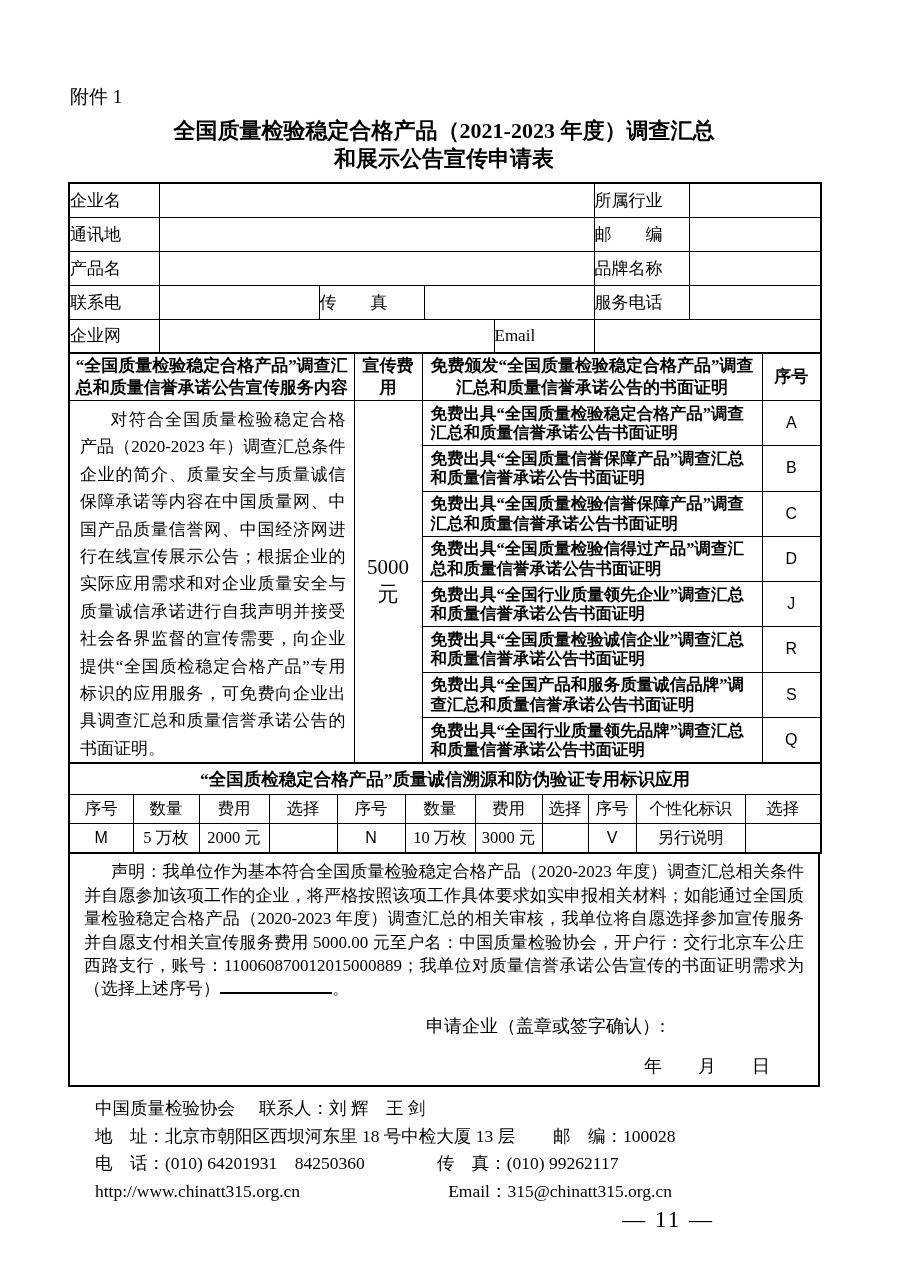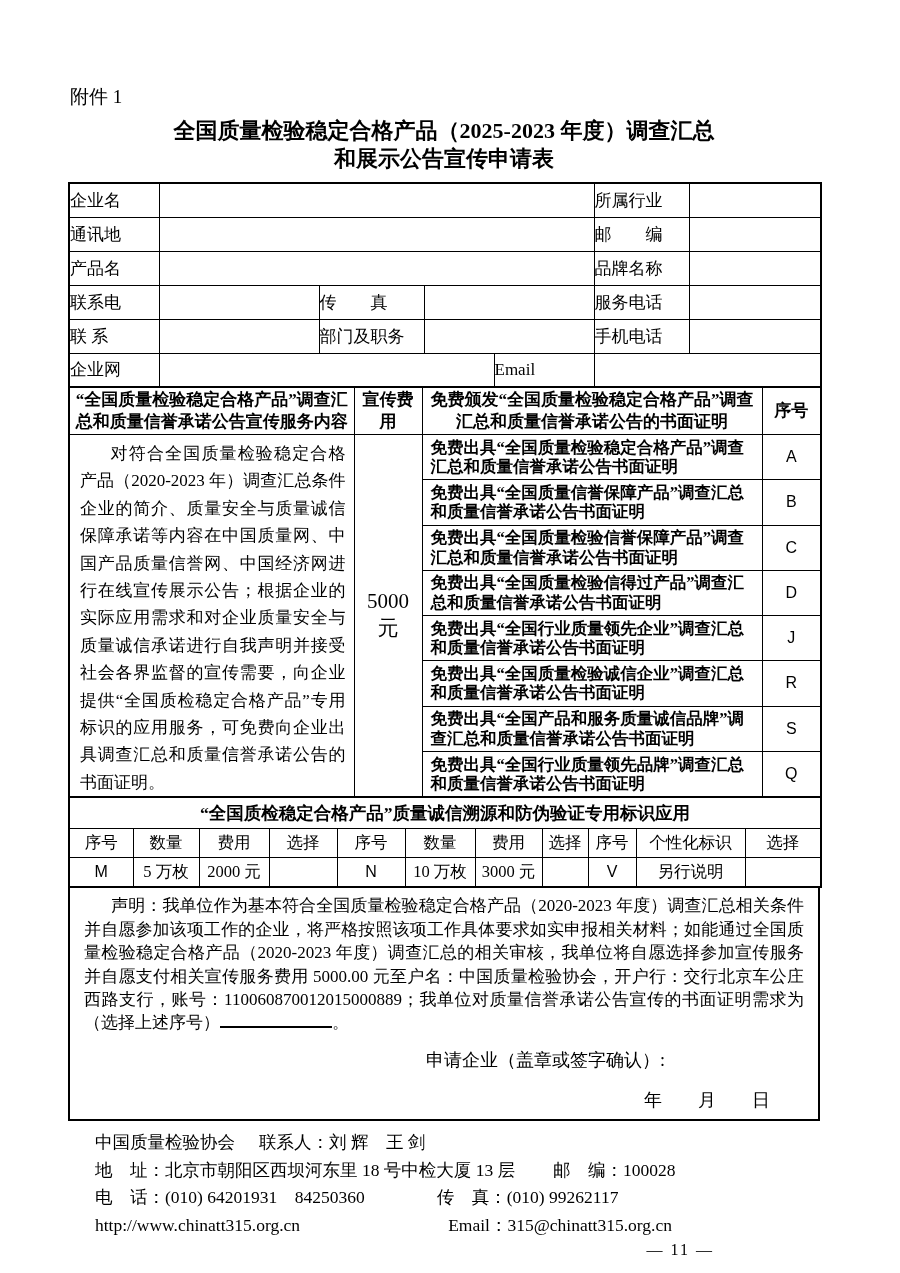--- a/index.html
+++ b/index.html
@@ -38,30 +38,30 @@
   .blank{display:inline-block;width:112px;height:14px;border-bottom:2px solid #000;}
   .sign-line{margin:13px 0 0 342px;font-size:18px;}
   .date-line{margin:16px 0 0 560px;font-size:18px;}
   
   .footer{margin:8px 0 0 27px;font-size:17.5px;line-height:27.5px;}
   .footer .row{white-space:nowrap;}
   .g1{margin-left:24px;}
   .g2{margin-left:38px;}
   .g3{margin-left:72px;}
   .g4{margin-left:148px;}
-  .pagenum{text-align:right;padding-right:106px;font-size:16px;margin-top:2px;letter-spacing:2px;}
+  .pagenum{text-align:right;padding-right:106px;font-size:23px;margin-top:2px;letter-spacing:2px;}
 </style>
 </head>
 <body>
 
 <div class="page">
   <div class="content">
 
     <p class="attach">附件 1</p>
-    <h1 class="doc-title"><span>全国质量检验稳定合格产品（2025-2023 年度）调查汇总</span><br><span>和展示公告宣传申请表</span></h1>
+    <h1 class="doc-title"><span>全国质量检验稳定合格产品（2021-2023 年度）调查汇总</span><br><span>和展示公告宣传申请表</span></h1>
 
     <table class="t1">
       <colgroup>
         <col style="width:90px">
           <col style="width:160px">
           <col style="width:105px">
           <col style="width:70px">
           <col style="width:100px">
           <col style="width:95px">
           <col style="width:132px">
@@ -84,28 +84,20 @@
         <td class="inp" colspan="4"></td>
         <td class="lbl">品牌名称</td>
         <td class="inp"></td>
       </tr>
       <tr>
         <td class="lbl">联系电</td>
         <td class="inp"></td>
         <td class="lbl">传　　真</td>
         <td class="inp" colspan="2"></td>
         <td class="lbl">服务电话</td>
-        <td class="inp"></td>
-      </tr>
-      <tr>
-        <td class="lbl">联 系</td>
-        <td class="inp"></td>
-        <td class="lbl">部门及职务</td>
-        <td class="inp" colspan="2"></td>
-        <td class="lbl">手机电话</td>
         <td class="inp"></td>
       </tr>
       <tr>
         <td class="lbl">企业网</td>
         <td class="inp" colspan="3"></td>
         <td class="lbl">Email</td>
         <td class="inp" colspan="2"></td>
       </tr>
     </tbody>
       </table>

